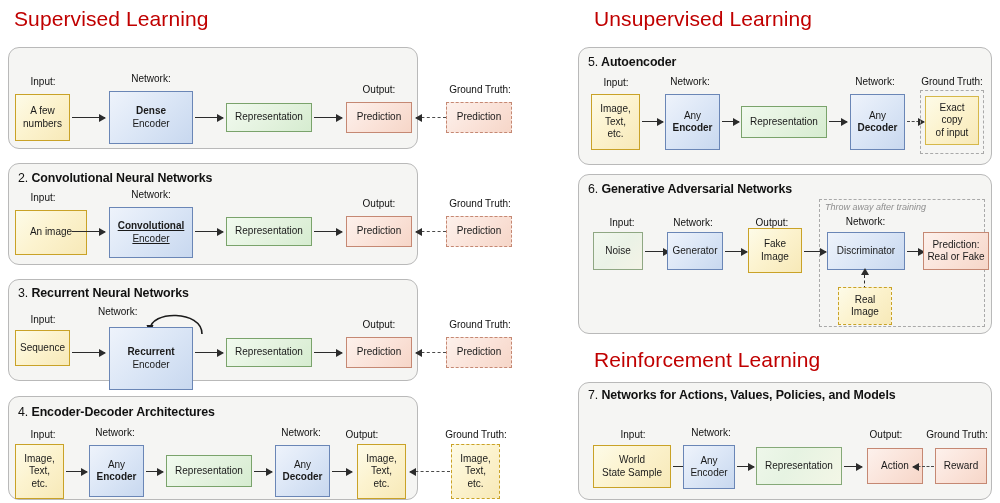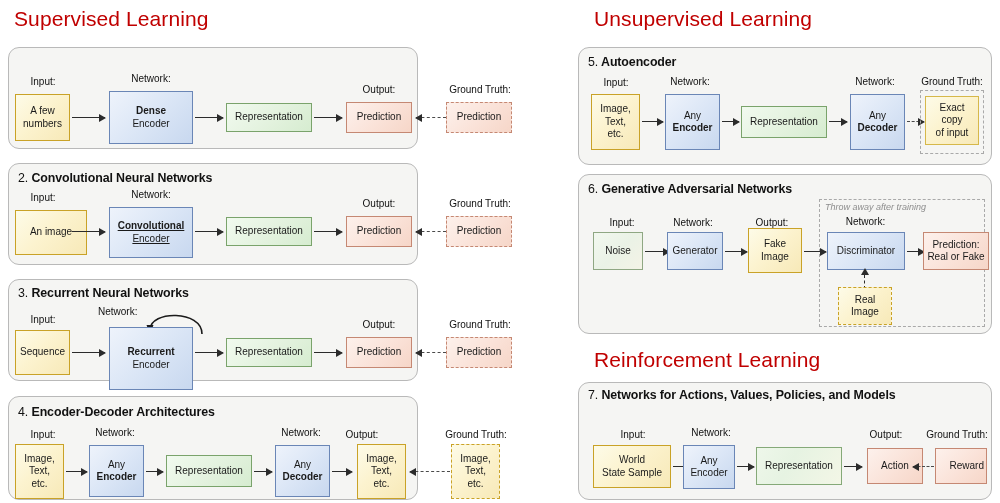--- a/index.html
+++ b/index.html
@@ -196,21 +196,21 @@
     <span>Prediction</span>
   </div>
 
   <div class="panel" style="left:8px;top:279px;width:410px;height:102px;"></div>
   <div class="panel-title" style="left:18px;top:286px;">
     <span class="num">3.</span>
     <span>Recurrent Neural Networks</span>
   </div>
 
   <div class="cap" style="left:13px;top:314px;width:60px;">Input:</div>
-  <div class="box c-yellow" style="left:15px;top:330px;width:55px;height:45px;">
+  <div class="box c-yellow" style="left:15px;top:330px;width:55px;height:36px;">
     <span>Sequence</span>
   </div>
   <div class="arrow" style="left:72px;top:352px;width:33px;"></div>
 
   <div class="cap" style="left:98px;top:306px;width:70px;text-align:left;">Network:</div>
 
   <svg class="loop" style="left:140px;top:306px;" width="72" height="48" viewBox="0 0 72 48">
     <path d="M10 24 C 10 4, 62 4, 62 28" fill="none" stroke="#1a1a1a" stroke-width="1.6"></path>
     <polygon points="10,28 6.5,19 13.5,19" fill="#1a1a1a"></polygon>
   </svg>
@@ -398,17 +398,17 @@
   </div>
   <div class="arrow" style="left:844px;top:466px;width:18px;"></div>
 
   <div class="cap" style="left:855px;top:429px;width:62px;">Output:</div>
   <div class="box c-red" style="left:855px;top:448px;width:56px;height:36px;margin-left:12px;">
     <span>Action</span>
   </div>
 
   <div class="cap" style="left:920px;top:429px;width:74px;">Ground Truth:</div>
   <div class="arrow dash left" style="left:913px;top:466px;width:21px;"></div>
-  <div class="box c-red" style="left:935px;top:448px;width:52px;height:36px;align-items:flex-end;">
+  <div class="box c-red" style="left:935px;top:448px;width:52px;height:36px;">
     <span>Reward</span>
   </div>
 
 </div>
 
 </body></html>

